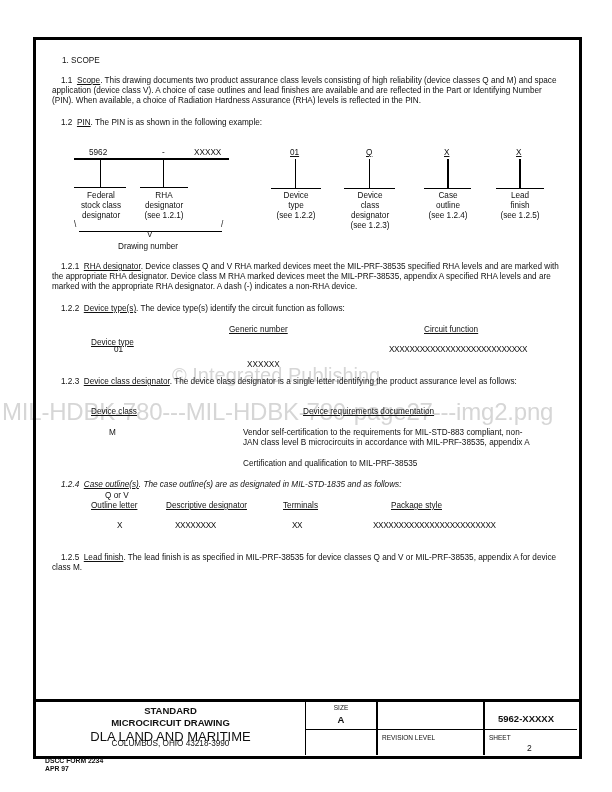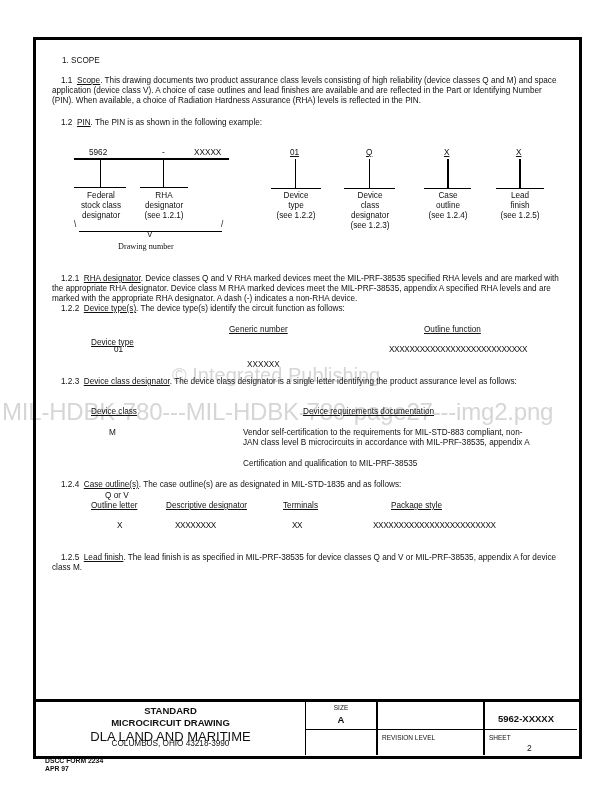--- a/index.html
+++ b/index.html
@@ -56,21 +56,21 @@
   <div class="t c" style="left:134px; top:191px; width:60px;">
     <div>RHA</div>
     <div>designator</div>
     <div>(see 1.2.1)</div>
   </div>
 
   <div class="t" style="left:74px; top:220px;">\</div>
   <div class="line" style="left:79px; top:231px; width:143px; height:1px;"></div>
   <div class="t" style="left:221px; top:220px;">/</div>
   <div class="t" style="left:147px; top:230px;">V</div>
-  <div class="t" style="left:118px; top:242px;font-family:Liberation Serif, serif;">Drawing number</div>
+  <div class="t" style="left:118px; top:242px;">Drawing number</div>
 
   <div class="t u" style="left:290px; top:148px;">01</div>
   <div class="line" style="left:295px; top:159px; width:1px; height:29px;"></div>
   <div class="line" style="left:271px; top:188px; width:50px; height:1px;"></div>
   <div class="t c" style="left:266px; top:191px; width:60px;">
     <div>Device</div>
     <div>type</div>
     <div>(see 1.2.2)</div>
   </div>
 
@@ -96,53 +96,53 @@
   <div class="t u" style="left:516px; top:148px;">X</div>
   <div class="line" style="left:519px; top:159px; width:2px; height:29px;"></div>
   <div class="line" style="left:496px; top:188px; width:48px; height:1px;"></div>
   <div class="t c" style="left:490px; top:191px; width:60px;">
     <div>Lead</div>
     <div>finish</div>
     <div>(see 1.2.5)</div>
   </div>
 </div>
 
-<div class="para" style="top:274px;">
+<div class="para" style="top:262px;">
   <span class="ind">1.2.1</span>&nbsp;
   <span class="u">RHA designator</span><span>.  Device classes Q and V RHA marked devices meet the MIL-PRF-38535 specified RHA levels and are marked with the appropriate RHA designator.  Device class M RHA marked devices meet the MIL-PRF-38535, appendix A specified RHA levels and are marked with the appropriate RHA designator.  A dash (-) indicates a non-RHA device.</span>
 </div>
 
 <div class="para" style="top:304px;">
   <span class="ind">1.2.2</span>&nbsp;
   <span class="u">Device type(s)</span><span>.  The device type(s) identify the circuit function as follows:</span>
 </div>
 <div>
   <div class="t u" style="left:91px; top:325px;margin-top:13px;">Device type</div>
   <div class="t u" style="left:229px; top:325px;">Generic number</div>
-  <div class="t u" style="left:424px; top:325px;">Outline function</div>
+  <div class="t u" style="left:424px; top:325px;">Circuit function</div>
   <div class="t" style="left:114px; top:345px;">01</div>
   <div class="t" style="left:247px; top:345px;margin-top:15px;">XXXXXX</div>
   <div class="t" style="left:389px; top:345px; letter-spacing:-0.35px;">XXXXXXXXXXXXXXXXXXXXXXXXXXX</div>
 </div>
 
 <div class="para" style="top:377px;">
   <span class="ind">1.2.3</span>&nbsp;
   <span class="u">Device class designator</span><span>.  The device class designator is a single letter identifying the product assurance level as follows:</span>
 </div>
 <div>
   <div class="t u" style="left:91px; top:407px;">Device class</div>
   <div class="t u" style="left:303px; top:407px;">Device requirements documentation</div>
   <div class="t" style="left:109px; top:428px;">M</div>
   <div class="t" style="left:243px; top:428px;">Vendor self-certification to the requirements for MIL-STD-883 compliant, non-</div>
   <div class="t" style="left:243px; top:438px;">JAN class level B microcircuits in accordance with MIL-PRF-38535, appendix A</div>
   <div class="t" style="left:105px; top:459px;margin-top:32px;">Q or V</div>
   <div class="t" style="left:243px; top:459px;">Certification and qualification to MIL-PRF-38535</div>
 </div>
 
-<div class="para" style="top:480px;">
+<div class="para" style="top:480px;font-style:italic;">
   <span class="ind">1.2.4</span>&nbsp;
   <span class="u">Case outline(s)</span><span>.  The case outline(s) are as designated in MIL-STD-1835 and as follows:</span>
 </div>
 <div>
   <div class="t u" style="left:91px; top:501px;">Outline letter</div>
   <div class="t u" style="left:166px; top:501px;">Descriptive designator</div>
   <div class="t u" style="left:283px; top:501px;">Terminals</div>
   <div class="t u" style="left:391px; top:501px;">Package style</div>
   <div class="t" style="left:117px; top:521px;">X</div>
   <div class="t" style="left:175px; top:521px; letter-spacing:-0.35px;">XXXXXXXX</div>

